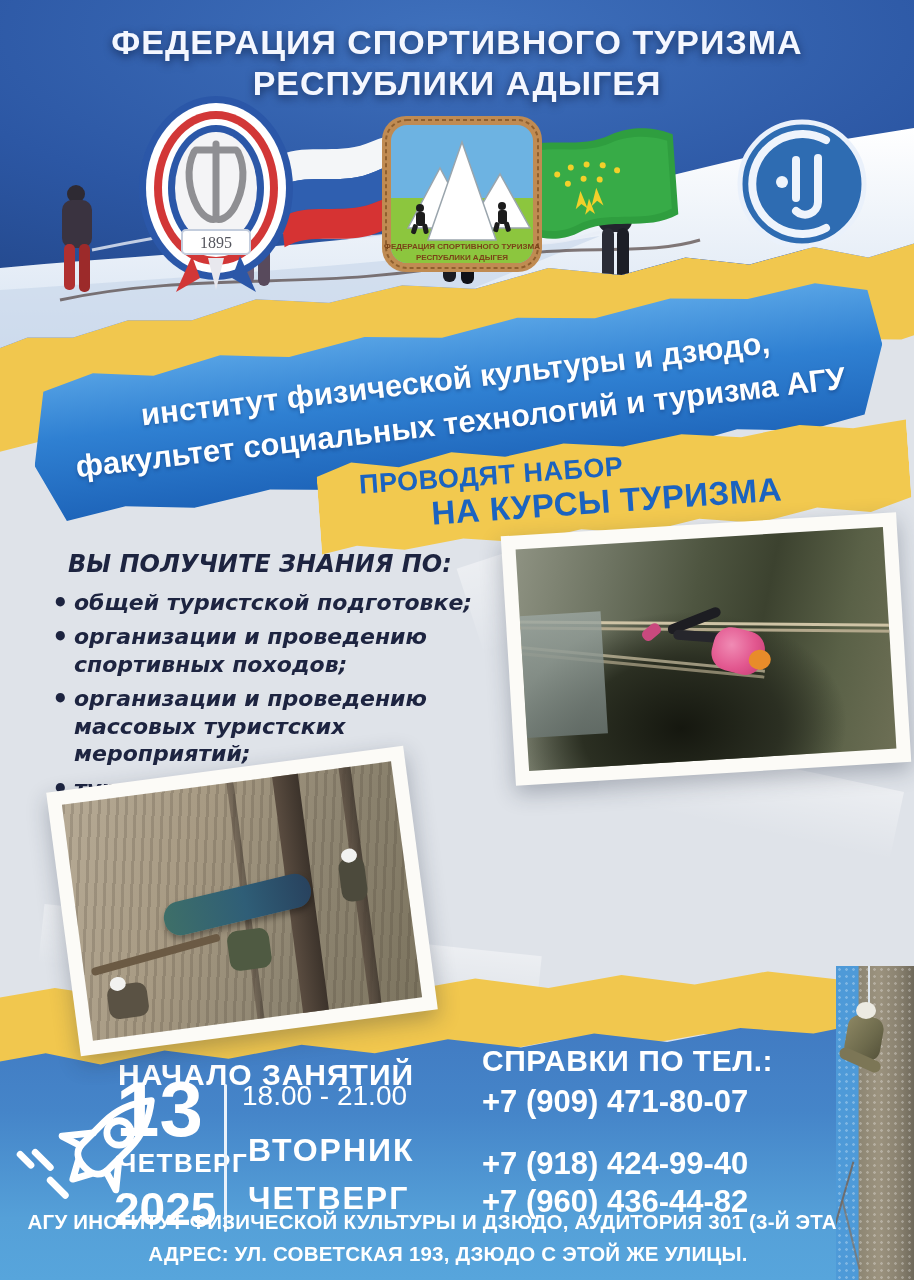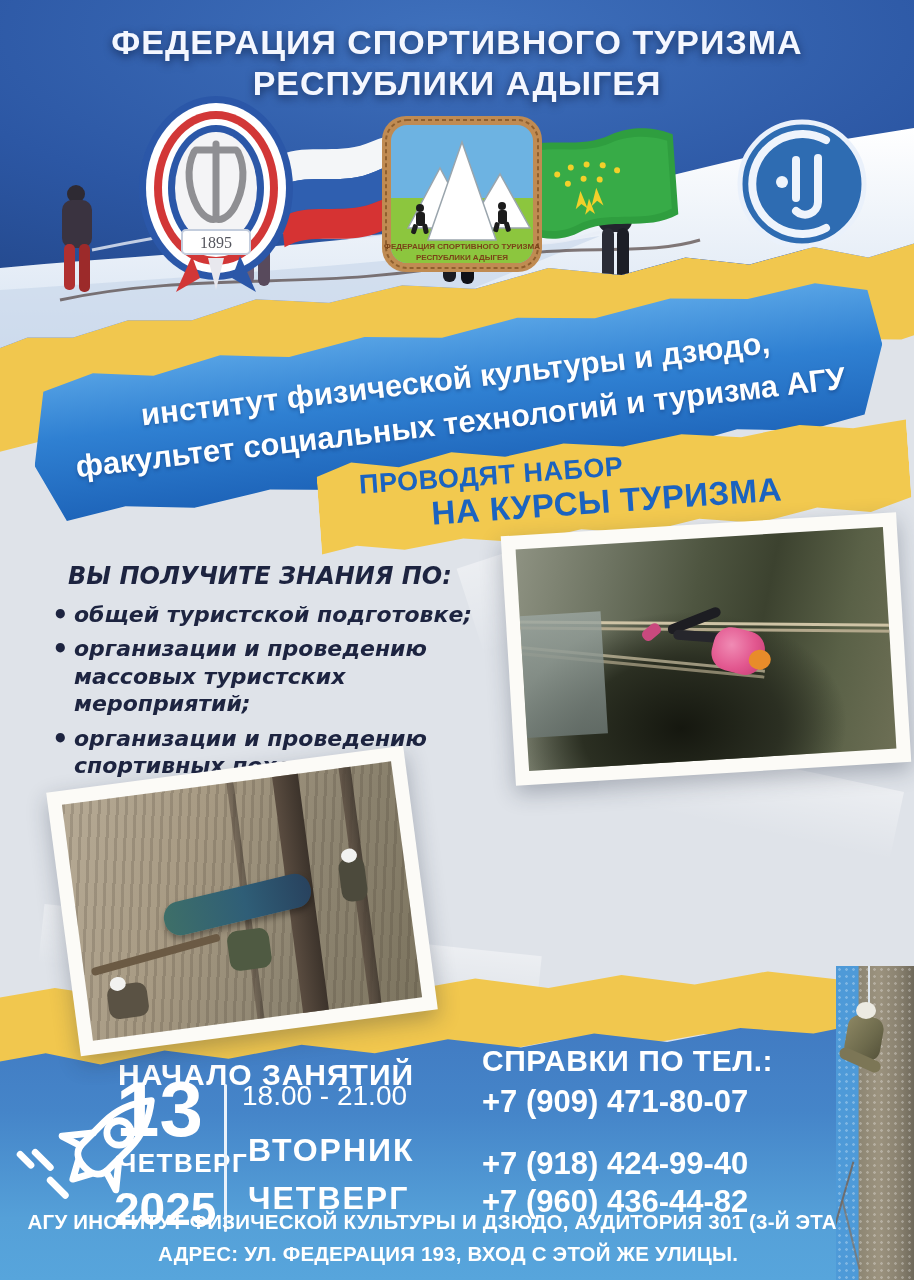--- a/index.html
+++ b/index.html
@@ -44,21 +44,21 @@
     clip-path:polygon(0 20%,6% 8%,14% 16%,23% 5%,32% 13%,42% 4%,52% 11%,62% 3%,72% 10%,82% 2%,
       91% 9%,100% 4%,100% 80%,93% 92%,84% 84%,74% 95%,64% 87%,54% 97%,44% 89%,34% 98%,24% 90%,
       14% 97%,6% 90%,0 96%);}
   .recruit{position:absolute;left:42px;top:16px;color:#1b63c0;font-weight:800;font-size:27px;
     letter-spacing:.5px;white-space:nowrap;}
   .courses{position:absolute;left:112px;top:46px;color:#1b63c0;font-weight:800;font-size:33px;
     letter-spacing:.5px;white-space:nowrap;}
 
   
   .list-block{z-index:6;color:#1d2440;}
-  .list-heading{font:italic 700 24px/1.2 "DejaVu Sans",sans-serif;margin:12px 0 10px 16px;}
+  .list-heading{font:italic 700 24px/1.2 "DejaVu Sans",sans-serif;margin:0 0 10px 16px;}
   .list-block ul{list-style:none;margin:0;padding:0;}
   .list-block li{position:relative;padding-left:22px;margin-bottom:7px;
     font:italic 700 22px/1.25 "DejaVu Sans",sans-serif;}
   .list-block li::before{content:"•";position:absolute;left:0;top:-2px;font-size:26px;}
 
   .knowledge{position:absolute;left:52px;top:550px;width:462px;}
   .program{position:absolute;left:424px;top:786px;width:478px;}
 
   
   .photo{position:absolute;background:#fcfbf7;padding:14px;box-shadow:0 8px 22px rgba(30,40,60,.3);}
@@ -277,22 +277,22 @@
 
   <div class="band yellow-brush">
     <div class="recruit">ПРОВОДЯТ НАБОР</div>
     <div class="courses">НА КУРСЫ ТУРИЗМА</div>
   </div>
 
   <div class="knowledge list-block">
     <div class="list-heading">ВЫ ПОЛУЧИТЕ ЗНАНИЯ ПО:</div>
     <ul>
       <li>общей туристской подготовке;</li>
+      <li>организации и проведению спортивных походов;</li>
       <li>организации и проведению массовых туристских мероприятий;</li>
-      <li>организации и проведению спортивных походов;</li>
       <li>туристско-спортивной деятельности.</li>
     </ul>
   </div>
 
   <div class="photo photo1">
     <div class="inner">
       <div class="rope-line" style="left:-4%;top:38%;width:108%;transform:rotate(4deg);"></div>
       <div class="rope-line" style="left:-4%;top:52%;width:70%;transform:rotate(9deg);opacity:.7;"></div>
       <div class="zip-person">
         <div class="zp-leg1">
@@ -350,21 +350,21 @@
     <div class="txt wd1">ВТОРНИК</div>
     <div class="txt ph-heading">СПРАВКИ ПО ТЕЛ.:</div>
 
     <div class="txt wd2">ЧЕТВЕРГ</div>
     <div class="phone" style="top:84px;">+7 (909) 471-80-07</div>
     <div class="phone" style="top:146px;">+7 (918) 424-99-40</div>
     <div class="phone" style="top:184px;">+7 (960) 436-44-82</div>
 
     <div class="footer-lines">
       <div>АГУ ИНСТИТУТ ФИЗИЧЕСКОЙ КУЛЬТУРЫ И ДЗЮДО, АУДИТОРИЯ 301 (3-Й ЭТАЖ).</div>
-      <div>АДРЕС: УЛ. ФЕДЕРАЦИЯ 193, ВХОД С ЭТОЙ ЖЕ УЛИЦЫ.</div>
+      <div>АДРЕС: УЛ. СОВЕТСКАЯ 193, ДЗЮДО С ЭТОЙ ЖЕ УЛИЦЫ.</div>
     </div>
   </div>
 
   <div class="climb-strip">
     <div class="climb-speckle"></div>
     <div class="climber">
       <div class="cl-rope"></div>
       <div class="cl-body"></div>
       <div class="cl-helm"></div>
       <div class="cl-leg"></div>

